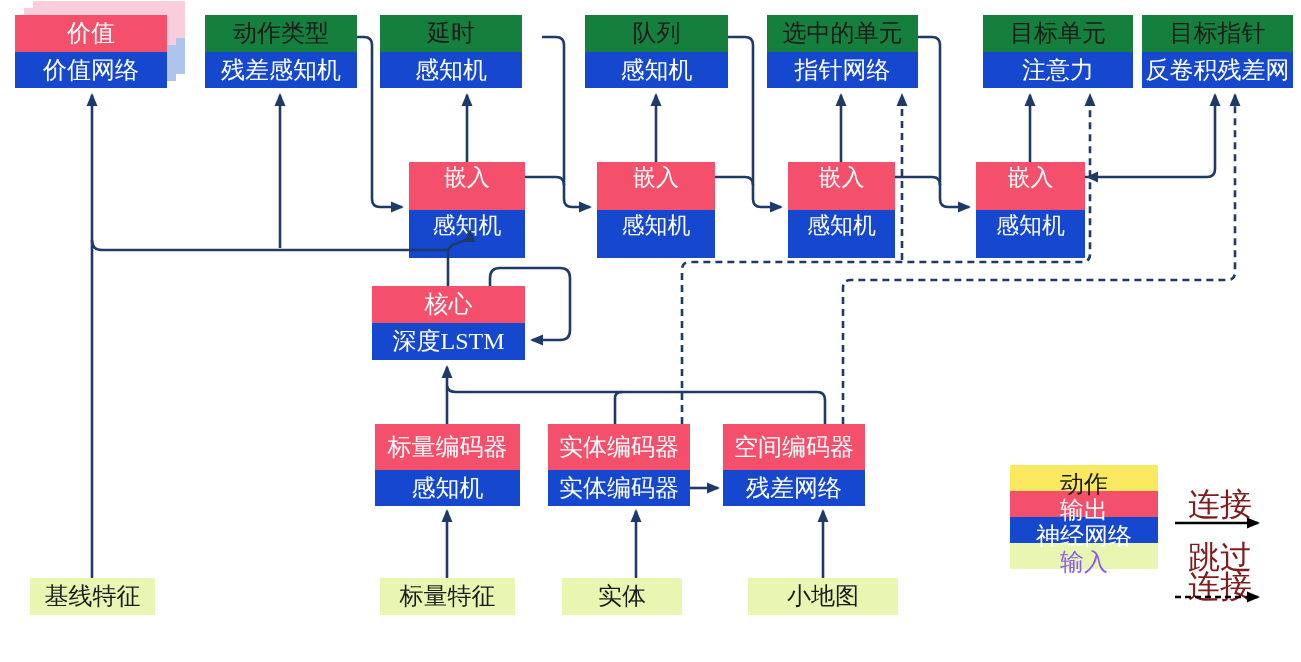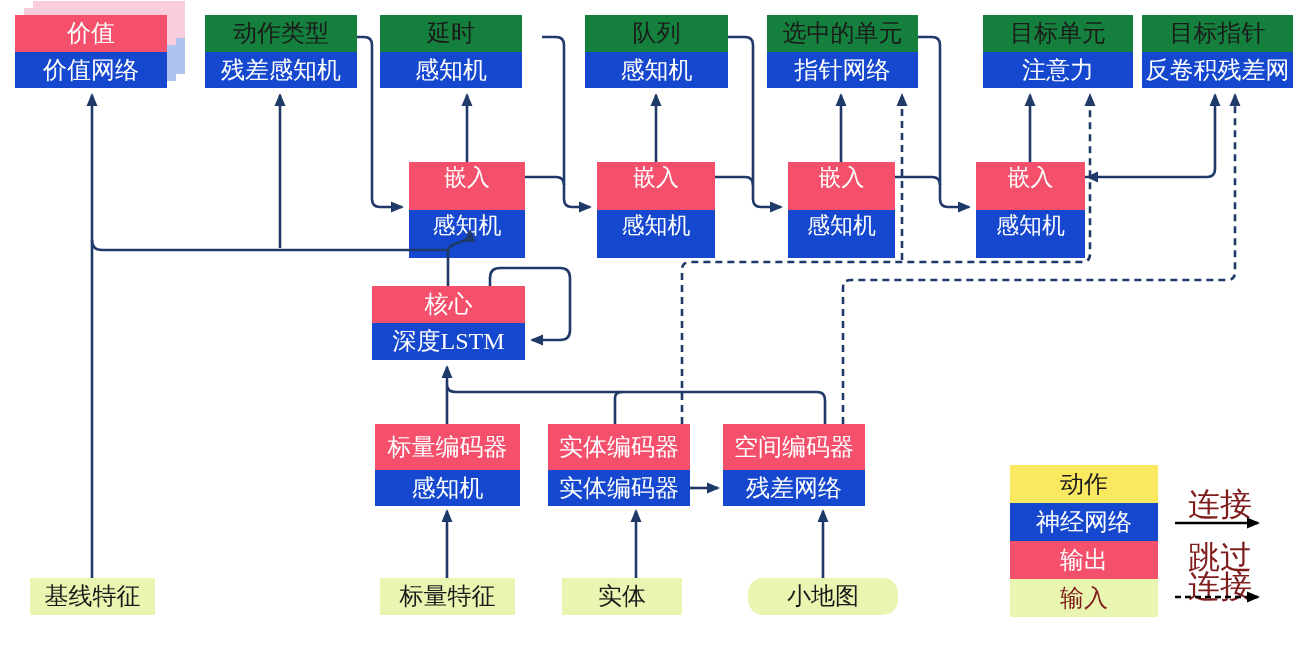--- a/index.html
+++ b/index.html
@@ -13,21 +13,21 @@
   .green{background:#e9f6b1;color:#1a1a1a;}
   .h37{height:37px;line-height:37px;font-size:24px;}
   .h36{height:36px;line-height:36px;font-size:24px;}
   .h31{height:48px;line-height:31px;font-size:23px;}
   .h46{height:46px;line-height:46px;font-size:24px;}
   .shadow{position:absolute;width:100%;height:73px;}
   .shadow .sp{height:37px;background:#f9cddb;}
   .shadow .sb{height:36px;background:#aec3f0;}
   svg#wires{position:absolute;left:0;top:0;pointer-events:none;}
   .legend-swatch{position:absolute;left:1010px;width:148px;text-align:center;font-size:24px;}
-  .lg-row{height:38px;line-height:38px;}
+  .lg-row{height:26px;line-height:38px;}
   .legend-label{position:absolute;width:110px;text-align:center;color:#7f1d1d;font-size:32px;line-height:28px;}
 </style>
 </head>
 <body>
 
 <div id="stage">
 
   <div class="shadow" style="left:33px;top:1px;width:152px;">
       <div class="sp"></div>
       <div class="sb"></div>
@@ -97,27 +97,27 @@
     <div class="bd blue h36">实体编码器</div>
   </div>
   <div class="box" style="left:723px;top:424px;width:142px;">
     <div class="hd pink h46">空间编码器</div>
     <div class="bd blue h36">残差网络</div>
   </div>
 
   <div class="box green h37" style="left:30px;top:578px;width:125px;">基线特征</div>
   <div class="box green h37" style="left:380px;top:578px;width:135px;">标量特征</div>
   <div class="box green h37" style="left:562px;top:578px;width:120px;">实体</div>
-  <div class="box green h37" style="left:748px;top:578px;width:150px;border-radius:15px;">小地图</div>
+  <div class="box green h37" style="left:748px;top:578px;width:150px;">小地图</div>
 
   <div class="legend-swatch" style="top:465px;">
     <div class="lg-row" style="background:#f9e860;color:#1a1a1a;">动作</div>
+    <div class="lg-row" style="background:#f4506c;color:#fff;">输出</div>
     <div class="lg-row" style="background:#1548ce;color:#fff;">神经网络</div>
-    <div class="lg-row" style="background:#f4506c;color:#fff;">输出</div>
-    <div class="lg-row" style="background:#e9f6b1;color:#7f1d1d;">输入</div>
+    <div class="lg-row" style="background:#e9f6b1;color:#8b5cf6;">输入</div>
   </div>
   <div class="legend-label" style="left:1165px;top:490px;">连接</div>
   <div class="legend-label" style="left:1165px;top:543px;">跳过</div>
   <div class="legend-label" style="left:1165px;top:572px;">连接</div>
 
   <svg id="wires" width="1301" height="662" viewBox="0 0 1301 662">
     <defs>
       <marker id="am" markerUnits="userSpaceOnUse" markerWidth="14" markerHeight="13" refX="11" refY="6" orient="auto">
         <path d="M0,0.5 L13,6 L0,11.5 Z" fill="#1f3a68"></path>
       </marker>

